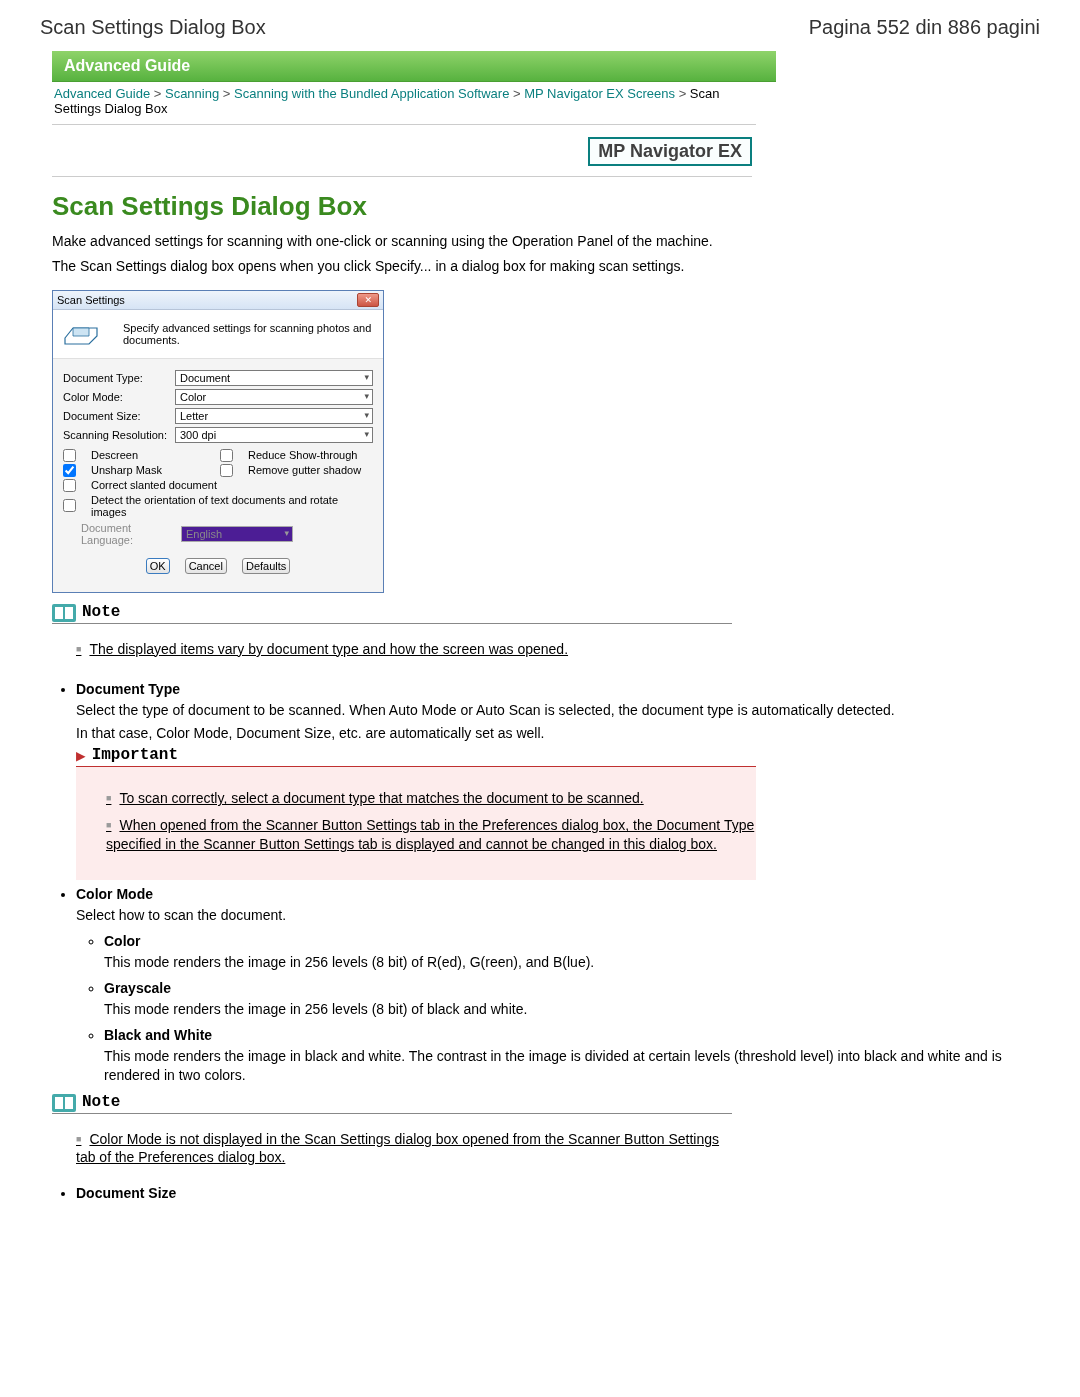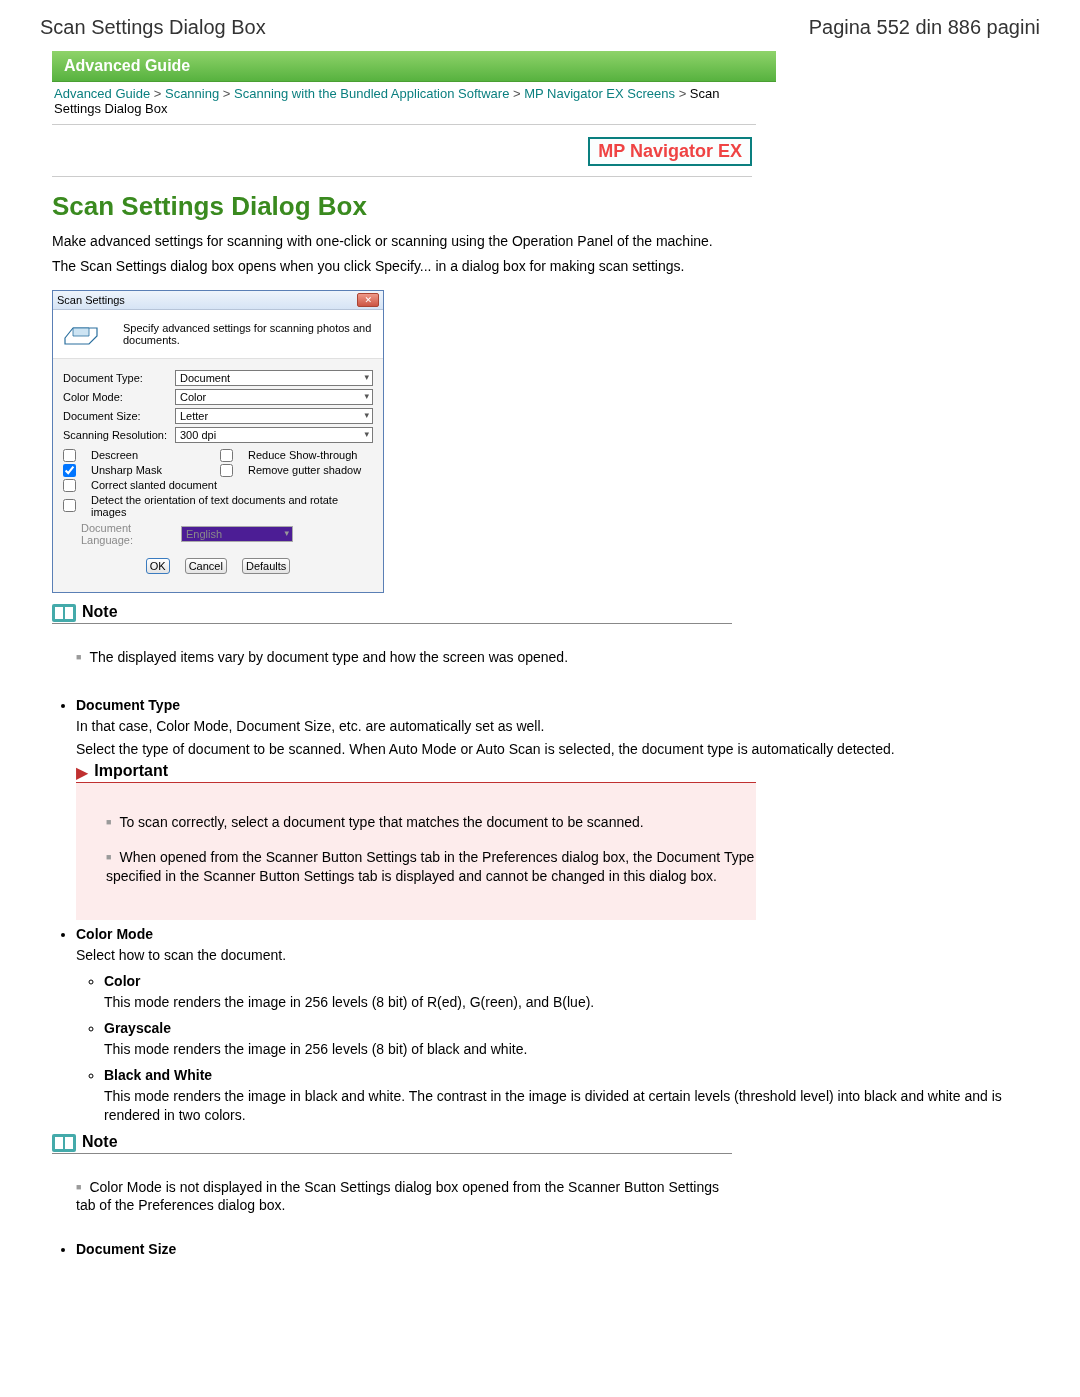--- a/index.html
+++ b/index.html
@@ -39,21 +39,21 @@
     padding: 4px 2px 8px 2px;
     border-bottom: 1px solid #ccc;
     width: 700px;
   }
   .breadcrumb a { color: #0a7f7f; text-decoration: none; }
   .breadcrumb .sep { color: #555; }
   .mp-badge-wrap { text-align: right; width: 700px; padding: 12px 0 6px 0; }
   .mp-badge {
     display: inline-block;
     border: 2px solid #0a7f7f;
-    color: #ef4444;
+    color: #404040;
     font-weight: bold;
     font-size: 18px;
     padding: 2px 8px;
     background: #fafefe;
   }
   hr.thin { border: none; border-top: 1px solid #ccc; width: 700px; margin: 4px 0 10px 0; }
   h1.page-heading {
     color: #3a8a1f;
     font-size: 26px;
     margin: 14px 0 10px 0;
@@ -130,36 +130,37 @@
     border-radius: 3px;
   }
   .dialog-buttons button.primary { border-color: #3a7bbf; }
 
   
   .callout-head {
     display: flex; align-items: center; gap: 6px;
     border-bottom: 1px solid #888;
     margin-top: 4px;
     width: 680px;
+    font-family: Liberation Mono, monospace;
   }
   .callout-head.important { border-bottom-color: #c03030; color: #000; }
   .callout-head.important .tri { color: #c03030; }
   .callout-head .label { font-weight: bold; font-size: 16px; padding-bottom: 2px; }
   .note-icon {
     width: 24px; height: 18px; background: #4aa; border-radius: 2px; position: relative;
   }
   .note-icon::before, .note-icon::after {
     content: ""; position: absolute; background: #fff; top: 3px; width: 8px; height: 12px;
   }
   .note-icon::before { left: 3px; }
   .note-icon::after { right: 3px; }
   .tri { font-size: 16px; }
   ul.squares { list-style: none; padding: 4px 0 4px 24px; margin: 4px 0; width: 656px; }
   ul.squares > li::before { content: "■"; color: #9a9a9a; font-size: 9px; margin-right: 8px; position: relative; top: -2px; }
-  ul.squares > li { margin: 16px 0; line-height: 1.35; }
+  ul.squares > li { margin: 8px 0; line-height: 1.35; text-decoration: underline; }
   .imp-box { background: #fdecec; padding: 6px 6px 10px 6px; width: 668px; }
 
   ul.disc { list-style: disc; padding-left: 24px; margin: 10px 0; }
   ul.disc > li { margin: 6px 0; }
   ul.disc > li > .item-title { font-weight: bold; }
   ul.circle { list-style: circle; padding-left: 28px; margin: 8px 0; }
   ul.circle > li { margin: 8px 0; }
   ul.circle > li > .item-title { font-weight: bold; }
   .item-desc { margin: 4px 0 2px 0; }
 </style>
@@ -269,22 +270,22 @@
       <span class="note-icon"></span>
       <span class="label">Note</span>
     </div>
     <ul class="squares">
       <li>The displayed items vary by document type and how the screen was opened.</li>
     </ul>
 
     <ul class="disc">
       <li>
         <span class="item-title">Document Type</span>
+        <p class="item-desc">Select the type of document to be scanned. When Auto Mode or Auto Scan is selected, the document type is automatically detected.</p>
         <p class="item-desc">In that case, Color Mode, Document Size, etc. are automatically set as well.</p>
-        <p class="item-desc">Select the type of document to be scanned. When Auto Mode or Auto Scan is selected, the document type is automatically detected.</p>
 
         <div class="callout-head important">
           <span class="tri">▶</span>
           <span class="label">Important</span>
         </div>
         <div class="imp-box">
           <ul class="squares">
             <li>To scan correctly, select a document type that matches the document to be scanned.</li>
             <li>When opened from the Scanner Button Settings tab in the Preferences dialog box, the Document Type specified in the Scanner Button Settings tab is displayed and cannot be changed in this dialog box.</li>
           </ul>

